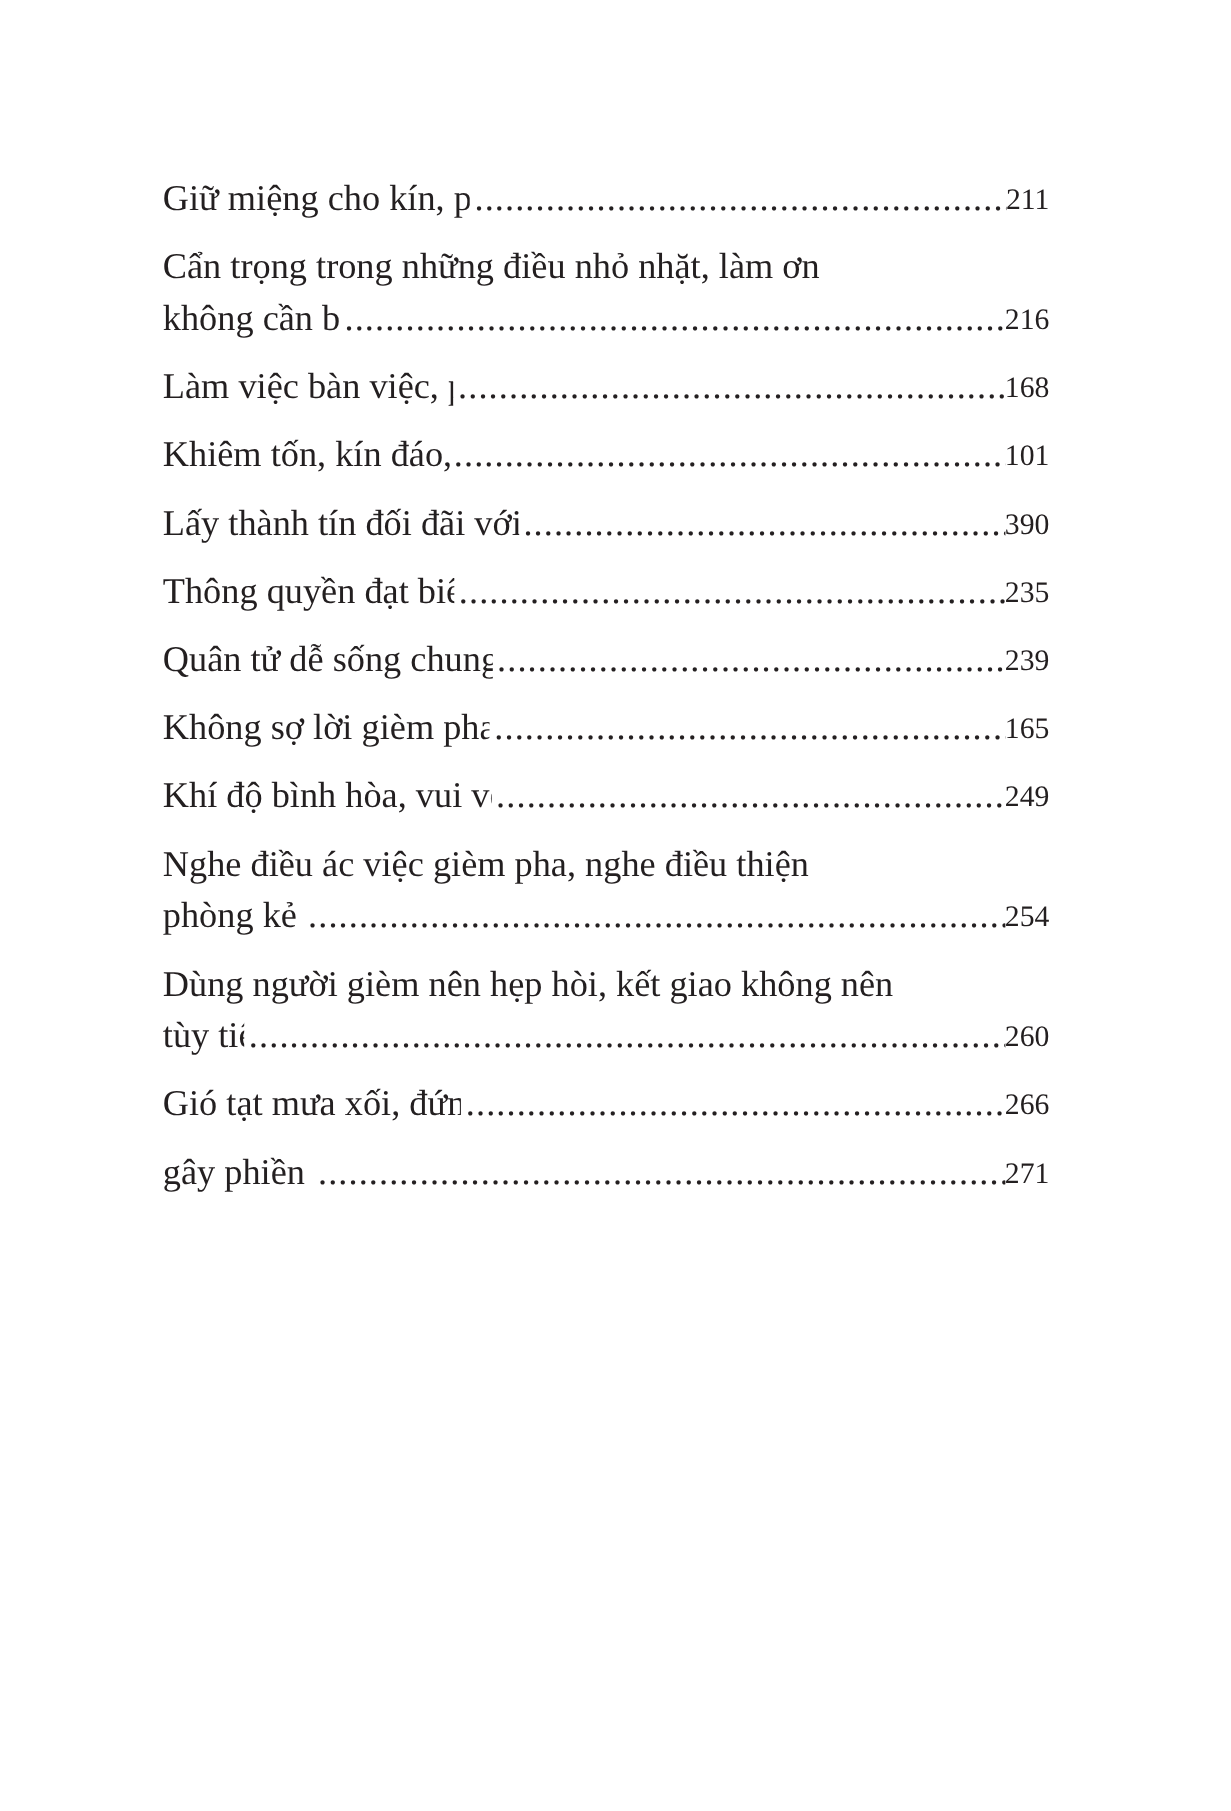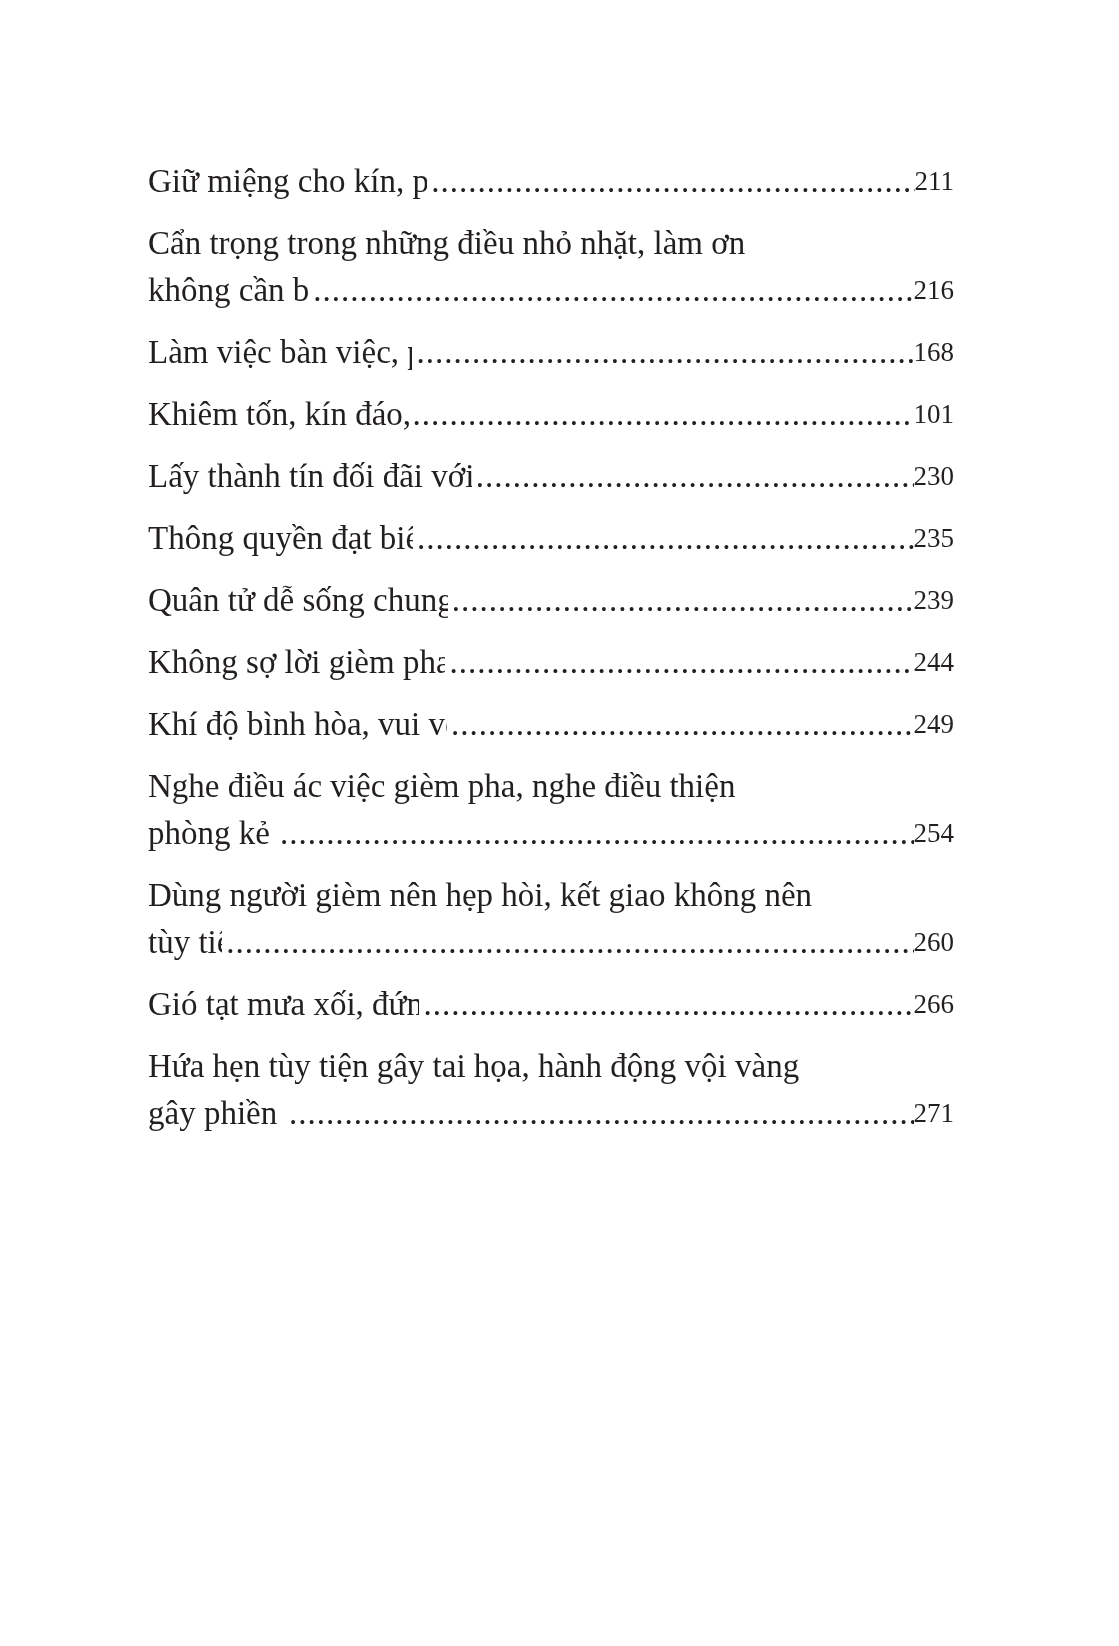--- a/index.html
+++ b/index.html
@@ -89,42 +89,42 @@
         <div class="toc-line">
           <span class="toc-title">Khiêm tốn, kín đáo, bảo vật lập thân</span>
           <span class="leader"></span>
           <span class="page-num">101</span>
         </div>
       </div>
       <div class="toc-entry">
         <div class="toc-line">
           <span class="toc-title">Lấy thành tín đối đãi với người, lấy đức phục người</span>
           <span class="leader"></span>
-          <span class="page-num">230</span>
+          <span class="page-num">390</span>
         </div>
       </div>
       <div class="toc-entry">
         <div class="toc-line">
           <span class="toc-title">Thông quyền đạt biến, giỏi lắng nghe</span>
           <span class="leader"></span>
           <span class="page-num">235</span>
         </div>
       </div>
       <div class="toc-entry">
         <div class="toc-line">
           <span class="toc-title">Quân tử dễ sống chung, tiểu nhân khó đối đãi</span>
           <span class="leader"></span>
           <span class="page-num">239</span>
         </div>
       </div>
       <div class="toc-entry">
         <div class="toc-line">
           <span class="toc-title">Không sợ lời gièm pha, chỉ sợ lời đường mật</span>
           <span class="leader"></span>
-          <span class="page-num">244</span>
+          <span class="page-num">165</span>
         </div>
       </div>
       <div class="toc-entry">
         <div class="toc-line">
           <span class="toc-title">Khí độ bình hòa, vui vẻ tiếp nhận người khác</span>
           <span class="leader"></span>
           <span class="page-num">249</span>
         </div>
       </div>
       <div class="toc-entry">
@@ -149,22 +149,19 @@
       </div>
       <div class="toc-entry">
         <div class="toc-line">
           <span class="toc-title">Gió tạt mưa xối, đứng vững bước chân</span>
           <span class="leader"></span>
           <span class="page-num">266</span>
         </div>
       </div>
       <div class="toc-entry">
         <div class="toc-line">
-          <span class="toc-title">Hứa hẹn tùy tiện gây tai họa, hành động vội vàng</span>
-        </div>
-        <div class="toc-line">
           <span class="toc-title">gây phiền phức</span>
           <span class="leader"></span>
           <span class="page-num">271</span>
         </div>
       </div>
     </div>
 </div>
 
 </body></html>

